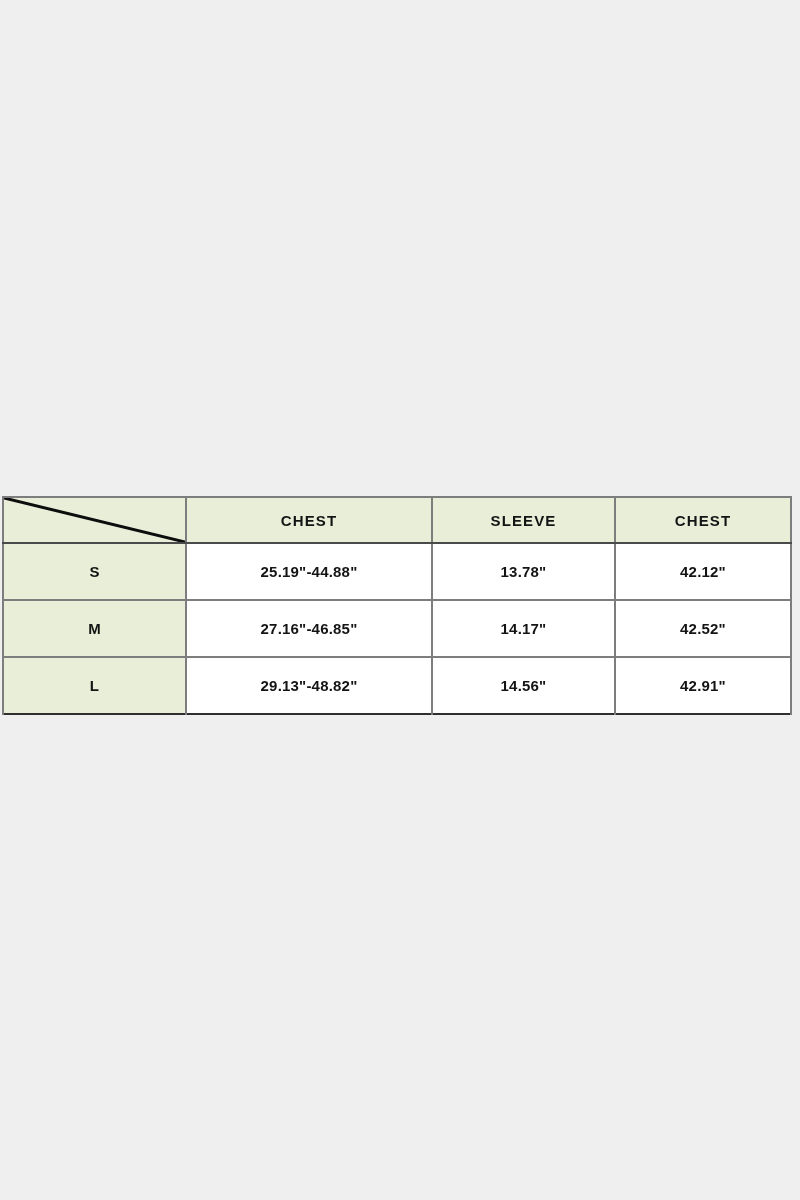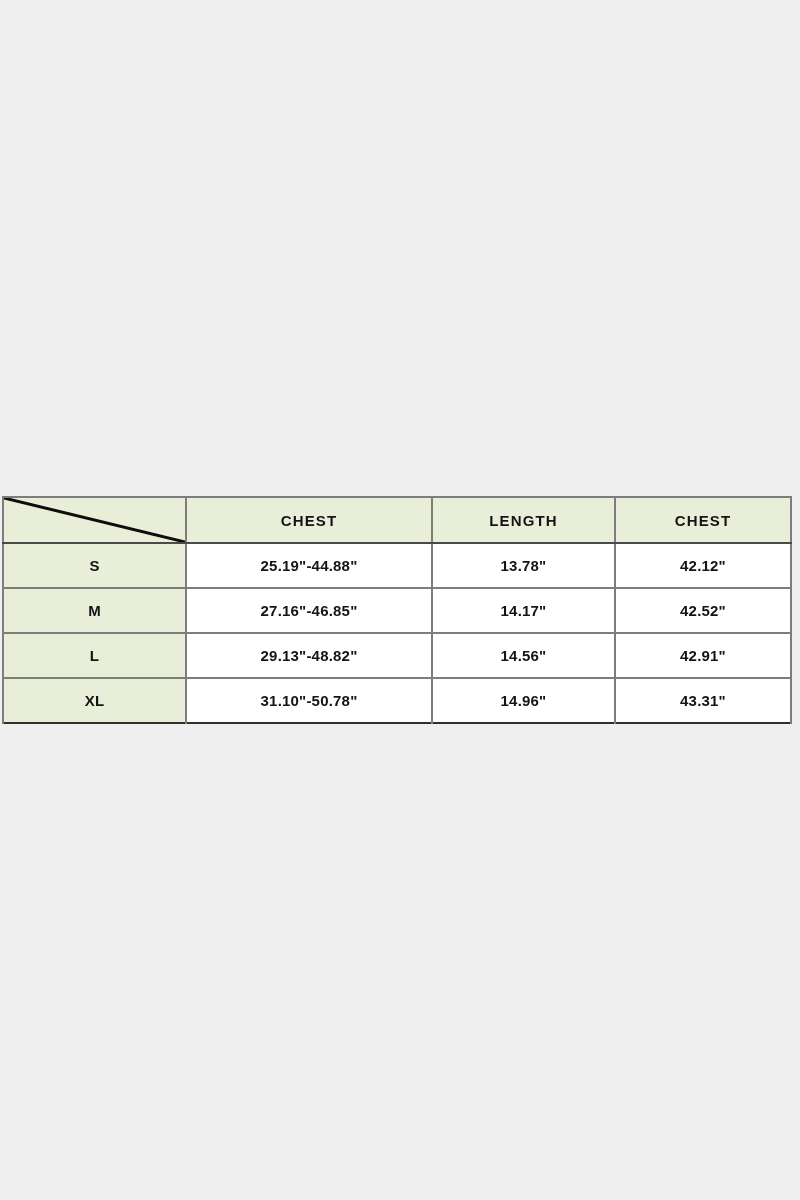--- a/index.html
+++ b/index.html
@@ -107,21 +107,21 @@
       <col class="c-length">
     </colgroup>
     <thead>
       <tr class="header-row">
         <th class="corner-cell">
           <svg class="diag" viewBox="0 0 183 44" preserveAspectRatio="none">
             <line x1="0" y1="0" x2="183" y2="44" stroke="#0d0d0d" stroke-width="3" vector-effect="non-scaling-stroke"></line>
           </svg>
         </th>
         <th>CHEST</th>
-        <th>LENGTH</th>
+        <th>SLEEVE</th>
         <th>CHEST</th>
       </tr>
     </thead>
     <tbody>
       <tr class="data-row">
         <td class="size-cell">S</td>
         <td class="measure-cell">25.19"-44.88"</td>
         <td class="measure-cell">13.78"</td>
         <td class="measure-cell">42.12"</td>
       </tr>
@@ -130,21 +130,15 @@
         <td class="measure-cell">27.16"-46.85"</td>
         <td class="measure-cell">14.17"</td>
         <td class="measure-cell">42.52"</td>
       </tr>
       <tr class="data-row">
         <td class="size-cell">L</td>
         <td class="measure-cell">29.13"-48.82"</td>
         <td class="measure-cell">14.56"</td>
         <td class="measure-cell">42.91"</td>
       </tr>
-      <tr class="data-row">
-        <td class="size-cell">XL</td>
-        <td class="measure-cell">31.10"-50.78"</td>
-        <td class="measure-cell">14.96"</td>
-        <td class="measure-cell">43.31"</td>
-      </tr>
     </tbody>
   </table>
 </div>
 
 </body></html>

